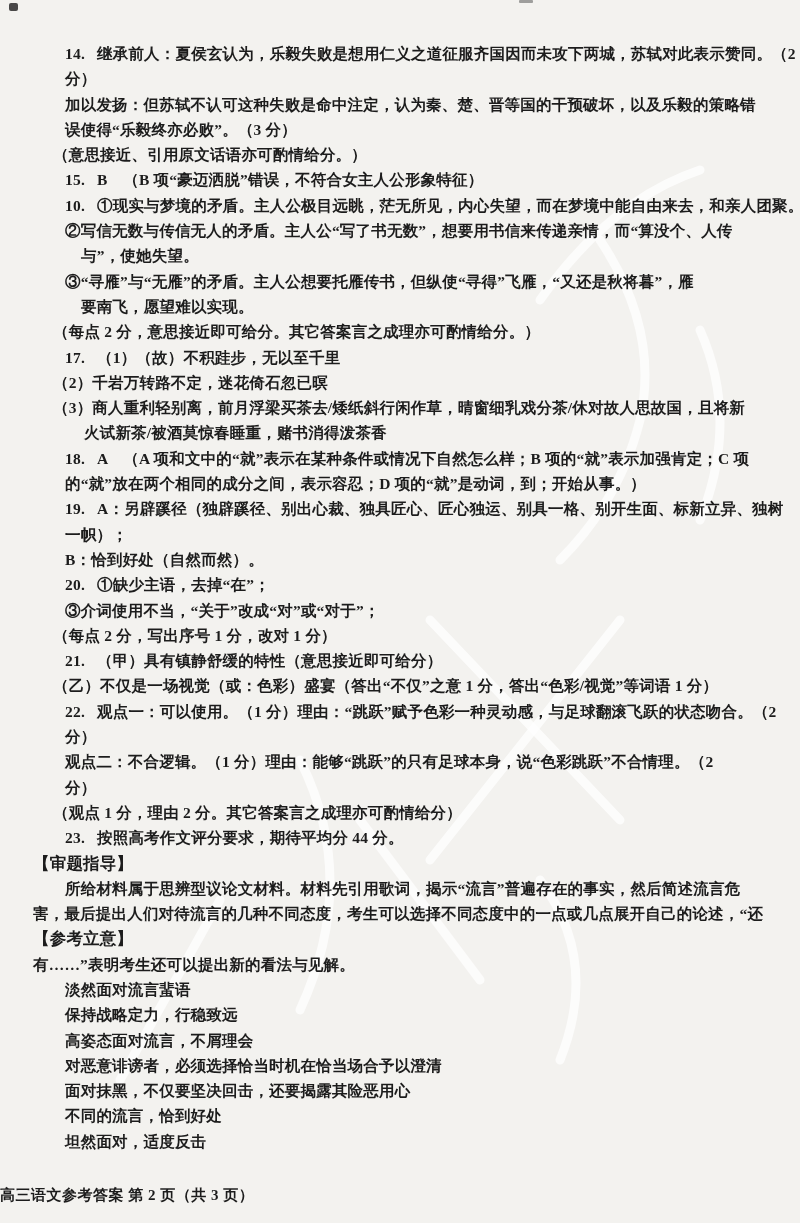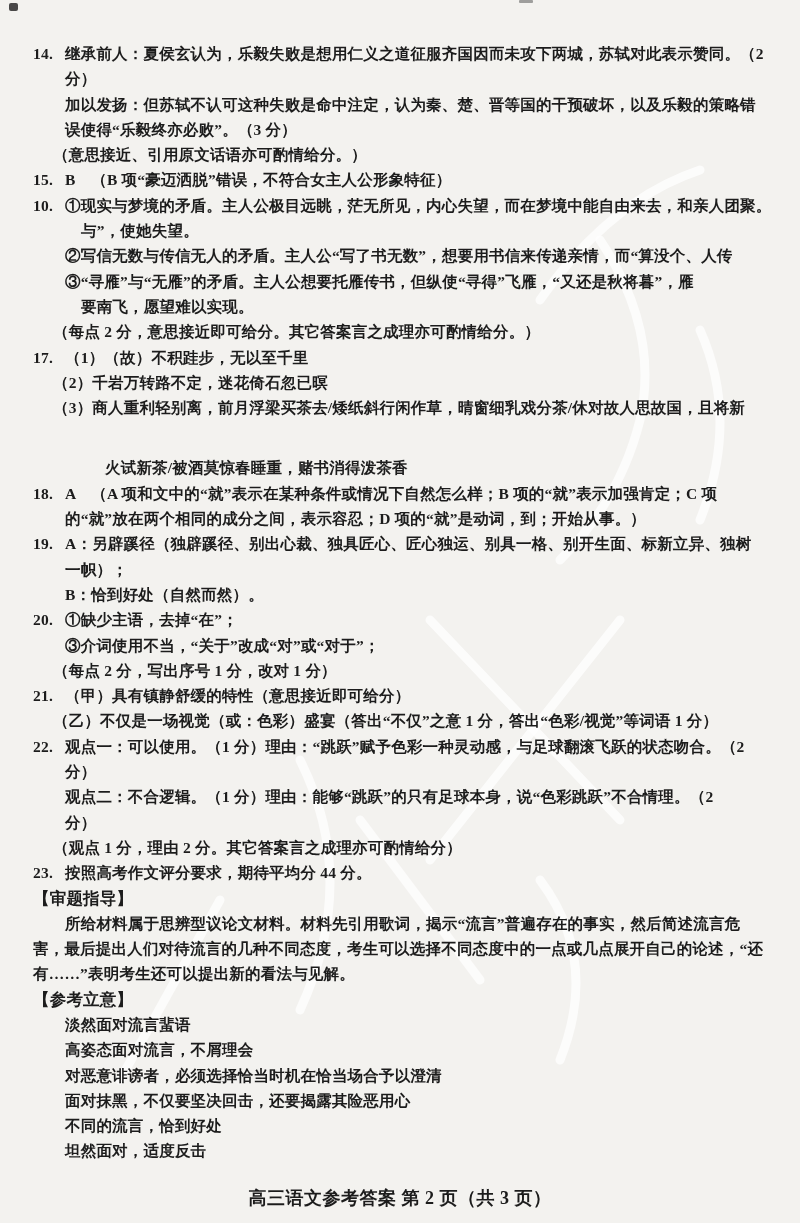--- a/index.html
+++ b/index.html
@@ -36,31 +36,31 @@
   .ln{
     height:25.3px;line-height:25.3px;
     white-space:nowrap;
     font-size:15.5px;
     font-weight:700;
     letter-spacing:.2px;
   }
   .ln .num{
     display:inline-block;width:32px;
   }
-  .item{padding-left:33px;}
+  .item{padding-left:33px;margin-left:32px;}
   .t{padding-left:65px;}
   .d{padding-left:81px;}
-  .e{padding-left:105px;margin-top:35px;}
+  .e{padding-left:84px;}
   .p{padding-left:53px;}
   .h{padding-left:33px;font-size:16.5px;}
   .m{padding-left:33px;}
   .footer{
     position:absolute;left:0;top:1186px;width:100%;
-    text-align:center;
-    font-size:18px;font-weight:700;
+    text-align:left;
+    font-size:15px;font-weight:700;
     letter-spacing:.5px;z-index:1;
   }
 </style>
 </head>
 <body>
 
 <div class="page">
 
   <svg class="wm" viewBox="0 0 800 1223" aria-hidden="true">
     <g fill="none" stroke="#ffffff" stroke-opacity="0.75" stroke-width="9" stroke-linecap="round">
@@ -80,22 +80,22 @@
   <div class="speck2"></div>
 
   <div class="content">
       <div class="ln item"><span class="num">14.</span><span>继承前人：夏侯玄认为，乐毅失败是想用仁义之道征服齐国因而未攻下两城，苏轼对此表示赞同。（2</span></div>
       <div class="ln t"><span>分）</span></div>
       <div class="ln t"><span>加以发扬：但苏轼不认可这种失败是命中注定，认为秦、楚、晋等国的干预破坏，以及乐毅的策略错</span></div>
       <div class="ln t"><span>误使得“乐毅终亦必败”。（3 分）</span></div>
       <div class="ln p"><span>（意思接近、引用原文话语亦可酌情给分。）</span></div>
       <div class="ln item"><span class="num">15.</span><span>B　（B 项“豪迈洒脱”错误，不符合女主人公形象特征）</span></div>
       <div class="ln item"><span class="num">10.</span><span>①现实与梦境的矛盾。主人公极目远眺，茫无所见，内心失望，而在梦境中能自由来去，和亲人团聚。</span></div>
+      <div class="ln t"><span>②写信无数与传信无人的矛盾。主人公“写了书无数”，想要用书信来传递亲情，而“算没个、人传</span></div>
       <div class="ln d"><span>与”，使她失望。</span></div>
-      <div class="ln t"><span>②写信无数与传信无人的矛盾。主人公“写了书无数”，想要用书信来传递亲情，而“算没个、人传</span></div>
       <div class="ln t"><span>③“寻雁”与“无雁”的矛盾。主人公想要托雁传书，但纵使“寻得”飞雁，“又还是秋将暮”，雁</span></div>
       <div class="ln d"><span>要南飞，愿望难以实现。</span></div>
       <div class="ln p"><span>（每点 2 分，意思接近即可给分。其它答案言之成理亦可酌情给分。）</span></div>
       <div class="ln item"><span class="num">17.</span><span>（1）（故）不积跬步，无以至千里</span></div>
       <div class="ln p"><span>（2）千岩万转路不定，迷花倚石忽已暝</span></div>
       <div class="ln p"><span>（3）商人重利轻别离，前月浮梁买茶去/矮纸斜行闲作草，晴窗细乳戏分茶/休对故人思故国，且将新</span></div>
       <div class="ln e"><span>火试新茶/被酒莫惊春睡重，赌书消得泼茶香</span></div>
       <div class="ln item"><span class="num">18.</span><span>A　（A 项和文中的“就”表示在某种条件或情况下自然怎么样；B 项的“就”表示加强肯定；C 项</span></div>
       <div class="ln t"><span>的“就”放在两个相同的成分之间，表示容忍；D 项的“就”是动词，到；开始从事。）</span></div>
       <div class="ln item"><span class="num">19.</span><span>A：另辟蹊径（独辟蹊径、别出心裁、独具匠心、匠心独运、别具一格、别开生面、标新立异、独树</span></div>
@@ -108,23 +108,24 @@
       <div class="ln p"><span>（乙）不仅是一场视觉（或：色彩）盛宴（答出“不仅”之意 1 分，答出“色彩/视觉”等词语 1 分）</span></div>
       <div class="ln item"><span class="num">22.</span><span>观点一：可以使用。（1 分）理由：“跳跃”赋予色彩一种灵动感，与足球翻滚飞跃的状态吻合。（2</span></div>
       <div class="ln t"><span>分）</span></div>
       <div class="ln t"><span>观点二：不合逻辑。（1 分）理由：能够“跳跃”的只有足球本身，说“色彩跳跃”不合情理。（2</span></div>
       <div class="ln t"><span>分）</span></div>
       <div class="ln p"><span>（观点 1 分，理由 2 分。其它答案言之成理亦可酌情给分）</span></div>
       <div class="ln item"><span class="num">23.</span><span>按照高考作文评分要求，期待平均分 44 分。</span></div>
       <div class="ln h"><span>【审题指导】</span></div>
       <div class="ln t"><span>所给材料属于思辨型议论文材料。材料先引用歌词，揭示“流言”普遍存在的事实，然后简述流言危</span></div>
       <div class="ln m"><span>害，最后提出人们对待流言的几种不同态度，考生可以选择不同态度中的一点或几点展开自己的论述，“还</span></div>
+      <div class="ln h"><span>【参考立意】</span></div>
       <div class="ln m"><span>有……”表明考生还可以提出新的看法与见解。</span></div>
-      <div class="ln h"><span>【参考立意】</span></div>
       <div class="ln t"><span>淡然面对流言蜚语</span></div>
+      <div class="ln t"><span>保持战略定力，行稳致远</span></div>
       <div class="ln t"><span>高姿态面对流言，不屑理会</span></div>
       <div class="ln t"><span>对恶意诽谤者，必须选择恰当时机在恰当场合予以澄清</span></div>
       <div class="ln t"><span>面对抹黑，不仅要坚决回击，还要揭露其险恶用心</span></div>
       <div class="ln t"><span>不同的流言，恰到好处</span></div>
       <div class="ln t"><span>坦然面对，适度反击</span></div>
     </div>
 
   <div class="footer">高三语文参考答案  第 2 页（共 3 页）</div>
 </div>
 

